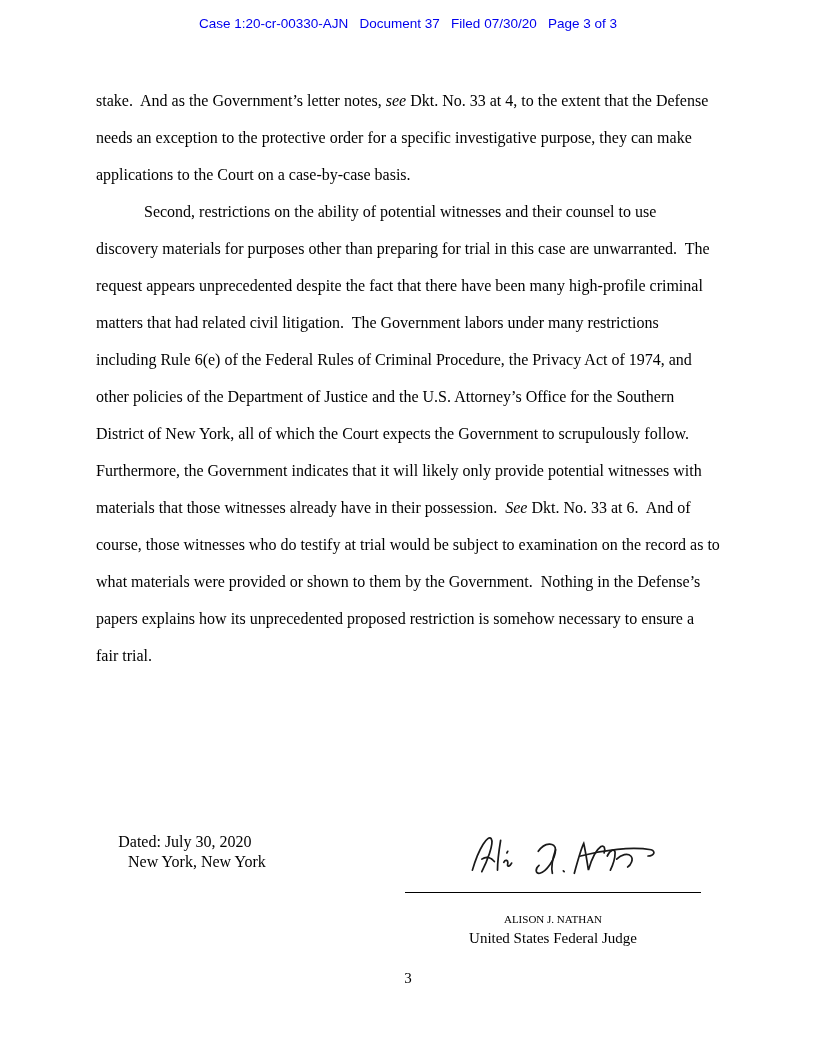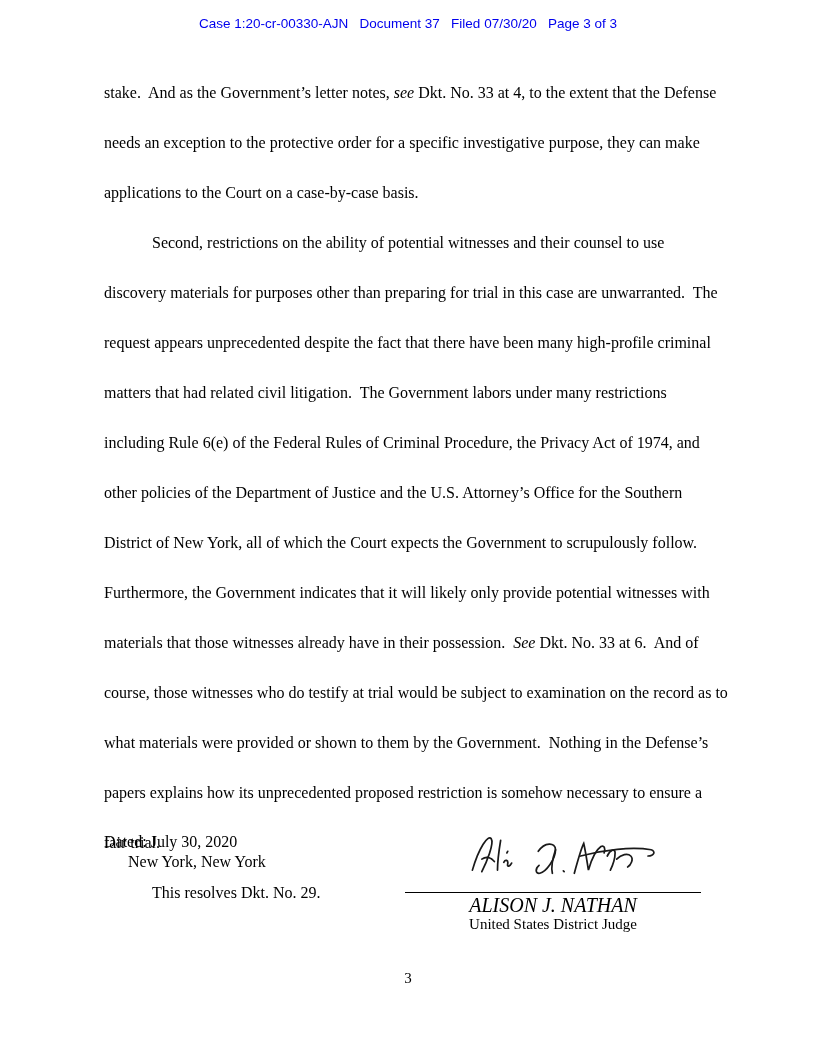--- a/index.html
+++ b/index.html
@@ -19,46 +19,46 @@
     left: 0;
     width: 100%;
     text-align: center;
     font-family: "Liberation Sans", sans-serif;
     font-size: 13.5px;
     color: #0000EE;
     white-space: pre;
   }
   .doc-body {
     position: absolute;
-    top: 68px;
+    top: 82px;
     left: 96px;
     width: 624px;
     font-size: 16px;
-    line-height: 50px;
-    margin-left: 8px;
+    line-height: 37px;
   }
   .para {
     margin: 0;
     white-space: pre-wrap;
   }
   .para.indent { text-indent: 48px; }
   .italic { font-style: italic; }
   .bottom-section {
     position: absolute;
     top: 826px;
     left: 0;
     width: 100%;
     height: 120px;
     font-size: 16px;
   }
   .dated-block {
     position: absolute;
     left: 104px;
     top: 6px;
     line-height: 20px;
+    text-align: center;
   }
   .dated-line { white-space: pre; }
   .dated-place { margin-left: 24px; white-space: pre; }
   .sig-block {
     position: absolute;
     left: 405px;
     top: 0;
     width: 296px;
     text-align: center;
   }
@@ -67,24 +67,23 @@
     margin: -6px 0 0 58px;
     height: 72px;
     width: 196px;
   }
   .sig-line {
     border-top: 1px solid #000000;
     width: 296px;
     height: 0;
   }
   .sig-name {
-    margin-top: 3px;
-    font-size: 20px;
+    margin-top: 17px;
+    font-size: 11px;
     line-height: 19px;
-    font-style: italic;
   }
   .sig-title {
     font-size: 15px;
     line-height: 18px;
   }
   .page-number {
     position: absolute;
     top: 970px;
     left: 0;
     width: 100%;
@@ -99,21 +98,20 @@
 
   <div class="caption" style="color: rgb(0, 0, 238);">Case 1:20-cr-00330-AJN   Document 37   Filed 07/30/20   Page 3 of 3</div>
 
   <div class="doc-body">
 
     <p class="para"><span>stake.  And as the Government’s letter notes, </span><span class="italic">see</span><span> Dkt. No. 33 at 4, to the extent that the Defense needs an exception to the protective order for a specific investigative purpose, they can make applications to the Court on a case-by-case basis.</span></p>
 
     <p class="para indent"><span>Second, restrictions on the ability of potential witnesses and their counsel to use discovery materials for purposes other than preparing for trial in this case are unwarranted.  The request appears unprecedented despite the fact that there have been many high-profile criminal matters that had related civil litigation.  The Government labors under many restrictions including Rule 6(e) of the Federal Rules of Criminal Procedure, the Privacy Act of 1974, and other policies of the Department of Justice and the U.S. Attorney’s Office for the Southern District of New York, all of which the Court expects the Government to scrupulously follow.  Furthermore, the Government indicates that it will likely only provide potential witnesses with materials that those witnesses already have in their possession.  </span><span class="italic">See</span><span> Dkt. No. 33 at 6.  And of course, those witnesses who do testify at trial would be subject to examination on the record as to what materials were provided or shown to them by the Government.  Nothing in the Defense’s papers explains how its unprecedented proposed restriction is somehow necessary to ensure a fair trial.</span></p>
 
 
-    <p class="para indent"><span>This resolves Dkt. No. 29.</span></p>
 
 
   </div>
 
   <div class="bottom-section">
 
     <div class="dated-block">
       <div class="dated-line"><span>Dated:</span><span> </span><span>July 30, 2020</span></div>
       <div class="dated-place">New York, New York</div>
     </div>
@@ -127,20 +125,20 @@
           <path d="M96 34 C104 22 118 22 118 32 C118 44 106 60 98 62 C92 63 92 56 97 52"></path>
           <path d="M118 32 C114 44 112 54 114 62 M128 59 L129 60"></path>
           <path d="M142 62 C148 40 152 28 154 24 C156 32 158 46 160 58 C164 44 170 32 176 28 C180 26 182 30 180 36"></path>
           <path d="M184 40 C188 32 194 30 194 36 C194 44 190 54 188 58"></path>
           <path d="M196 44 C202 38 210 36 214 40 C218 44 214 52 210 54"></path>
           <path d="M150 40 C180 32 215 28 240 32 C246 34 244 40 236 40"></path>
         </g>
       </svg>
       <div class="sig-line"></div>
       <div class="sig-name">ALISON J. NATHAN</div>
-      <div class="sig-title">United States District Judge</div>
+      <div class="sig-title">United States Federal Judge</div>
     </div>
 
   </div>
 
   <div class="page-number">3</div>
 
 </div>
 
 </body></html>

